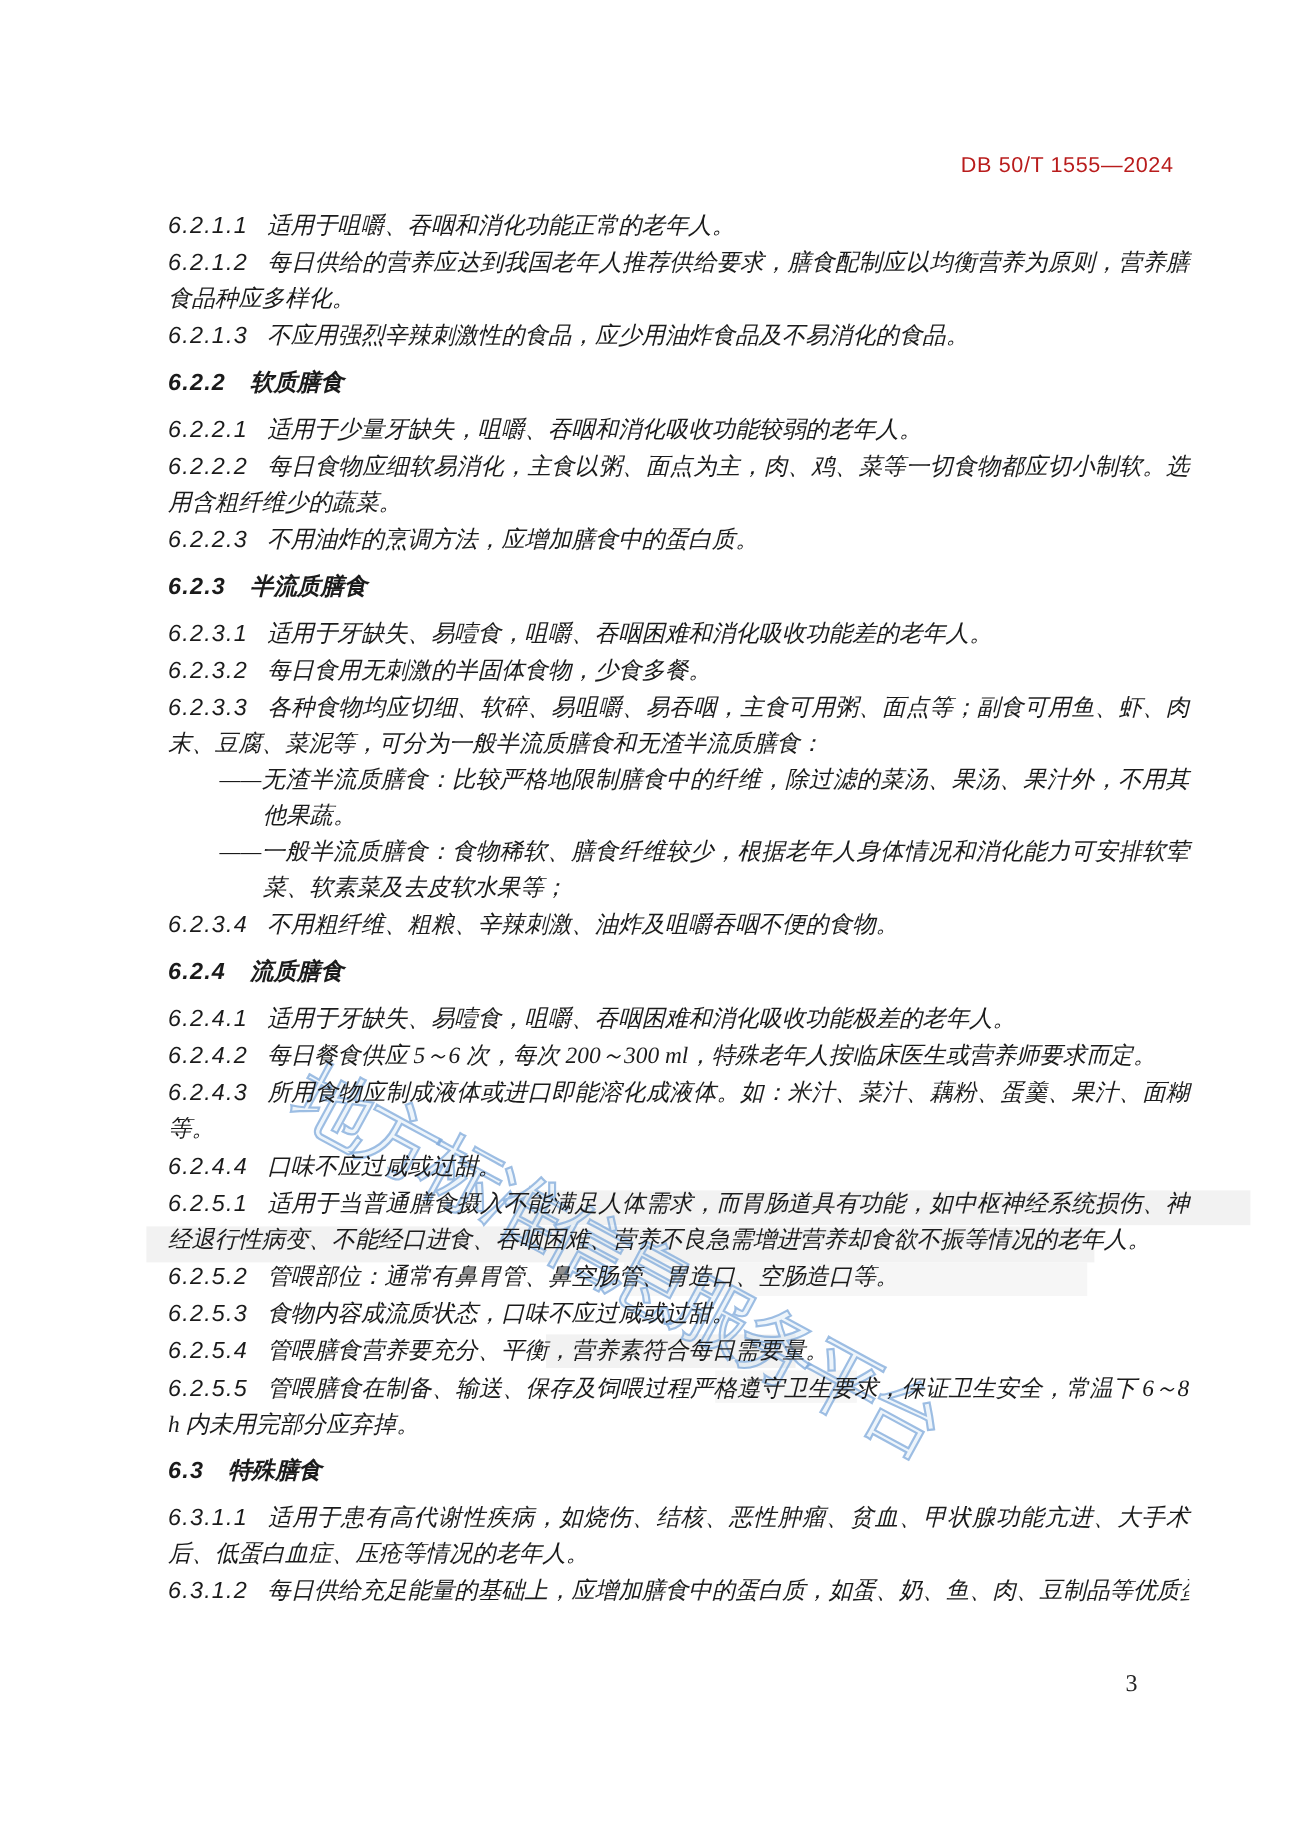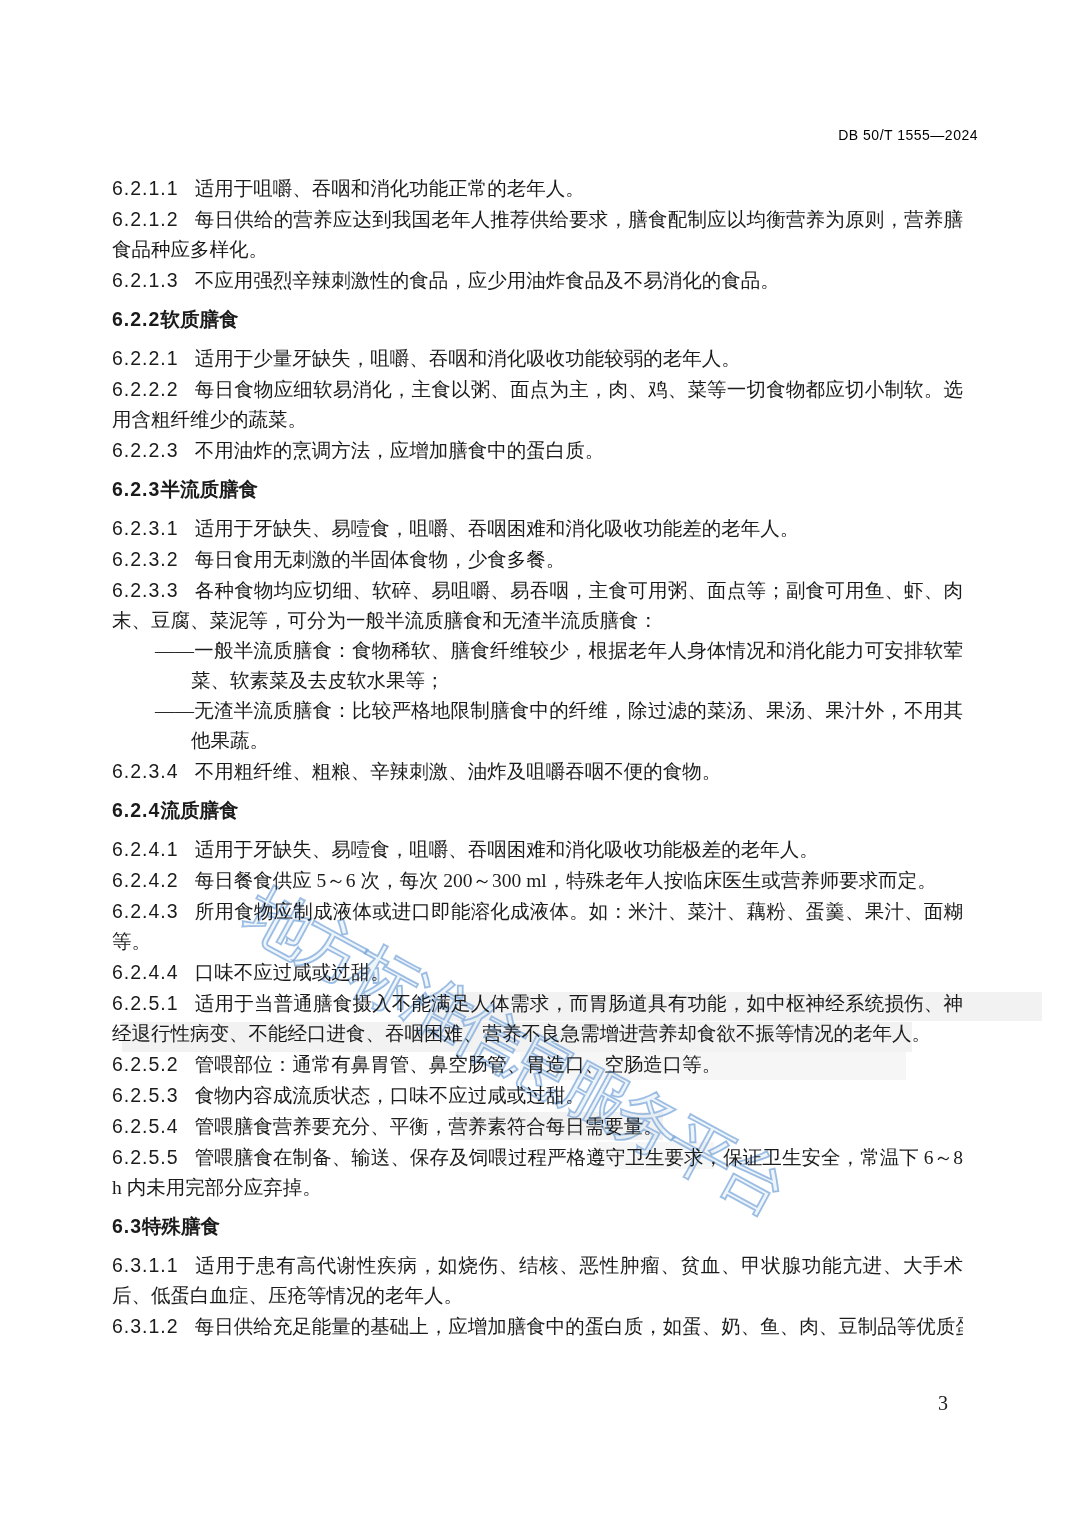--- a/index.html
+++ b/index.html
@@ -7,37 +7,38 @@
     position:relative;
     width:1074px;height:1520px;
     background:#ffffff;
     overflow:hidden;
     font-family:"Liberation Serif","DejaVu Serif",serif;
     color:#1b1b1b;
   }
   .header{
     position:absolute;top:127px;right:96px;
     font-family:"Liberation Sans","DejaVu Sans",sans-serif;
-    font-size:14px;color:#000000;letter-spacing:0.5px;
+    font-size:18px;color:#b91c1c;letter-spacing:0.5px;
     z-index:2;
   }
   .content{
-    position:absolute;left:112px;top:173px;width:851px;
+    position:absolute;left:140px;top:173px;width:851px;
     z-index:2;
+    font-style:italic;
   }
   .content p{margin:0;font-size:19.5px;line-height:30px;text-align:justify;}
   .num{
     font-family:"Liberation Sans","DejaVu Sans",sans-serif;
     margin-right:16px;letter-spacing:1px;white-space:nowrap;
   }
   .heading{
     font-family:"Liberation Sans","DejaVu Sans",sans-serif;
     font-weight:700;margin:8px 0 9px !important;
   }
-  .heading .num{margin-right:0;}
+  .heading .num{margin-right:20px;}
   .dash{padding-left:79px;text-indent:-36px;}
   .nowrap{white-space:nowrap;overflow:hidden;text-align:left !important;}
   .pagenum{
     position:absolute;top:1392px;left:938px;
     font-size:20px;color:#222;z-index:2;
   }
   .watermark{
     position:absolute;left:272px;top:868px;z-index:1;
     transform:rotate(28.5deg);transform-origin:0 0;
     font-family:"Liberation Sans","DejaVu Sans",sans-serif;
@@ -80,22 +81,22 @@
     <p class="para"><span class="num">6.2.2.1</span><span>适用于少量牙缺失，咀嚼、吞咽和消化吸收功能较弱的老年人。</span></p>
     <p class="para"><span class="num">6.2.2.2</span><span>每日食物应细软易消化，主食以粥、面点为主，肉、鸡、菜等一切食物都应切小制软。选用含粗纤维少的蔬菜。</span></p>
     <p class="para"><span class="num">6.2.2.3</span><span>不用油炸的烹调方法，应增加膳食中的蛋白质。</span></p>
 
     <p class="heading"><span class="num">6.2.3</span><span>半流质膳食</span></p>
 
     <p class="para"><span class="num">6.2.3.1</span><span>适用于牙缺失、易噎食，咀嚼、吞咽困难和消化吸收功能差的老年人。</span></p>
     <p class="para"><span class="num">6.2.3.2</span><span>每日食用无刺激的半固体食物，少食多餐。</span></p>
     <p class="para"><span class="num">6.2.3.3</span><span>各种食物均应切细、软碎、易咀嚼、易吞咽，主食可用粥、面点等；副食可用鱼、虾、肉末、豆腐、菜泥等，可分为一般半流质膳食和无渣半流质膳食：</span></p>
 
+    <p class="dash"><span>——无渣半流质膳食：比较严格地限制膳食中的纤维，除过滤的菜汤、果汤、果汁外，不用其他果蔬。</span></p>
     <p class="dash"><span>——一般半流质膳食：食物稀软、膳食纤维较少，根据老年人身体情况和消化能力可安排软荤菜、软素菜及去皮软水果等；</span></p>
-    <p class="dash"><span>——无渣半流质膳食：比较严格地限制膳食中的纤维，除过滤的菜汤、果汤、果汁外，不用其他果蔬。</span></p>
 
     <p class="para"><span class="num">6.2.3.4</span><span>不用粗纤维、粗粮、辛辣刺激、油炸及咀嚼吞咽不便的食物。</span></p>
 
     <p class="heading"><span class="num">6.2.4</span><span>流质膳食</span></p>
 
     <p class="para"><span class="num">6.2.4.1</span><span>适用于牙缺失、易噎食，咀嚼、吞咽困难和消化吸收功能极差的老年人。</span></p>
     <p class="para"><span class="num">6.2.4.2</span><span>每日餐食供应 5～6 次，每次 200～300 ml，特殊老年人按临床医生或营养师要求而定。</span></p>
     <p class="para"><span class="num">6.2.4.3</span><span>所用食物应制成液体或进口即能溶化成液体。如：米汁、菜汁、藕粉、蛋羹、果汁、面糊等。</span></p>
     <p class="para"><span class="num">6.2.4.4</span><span>口味不应过咸或过甜。</span></p>
 

